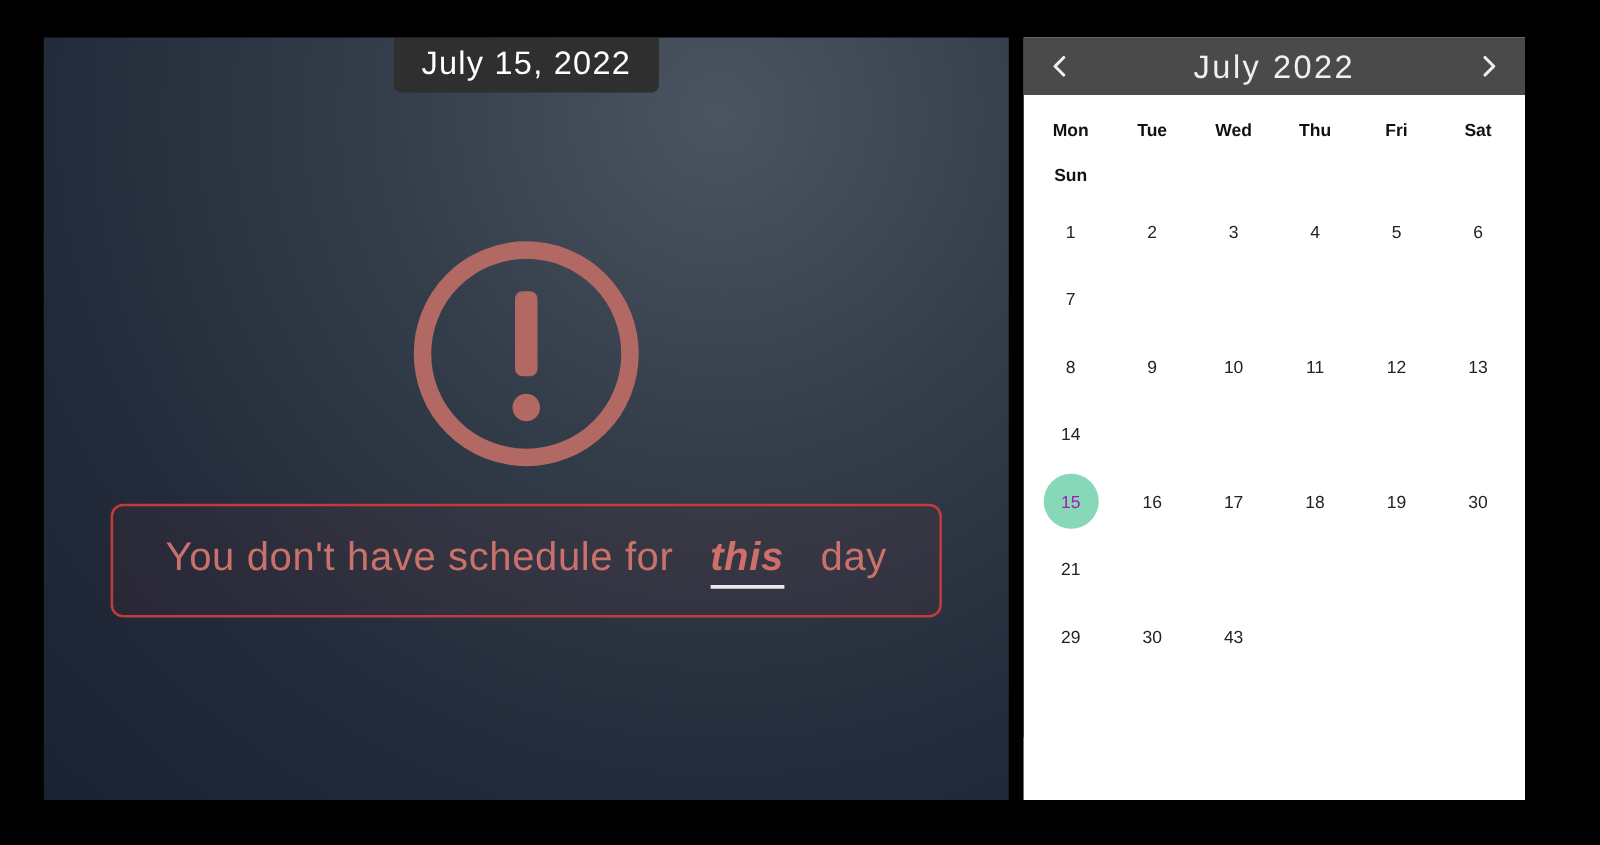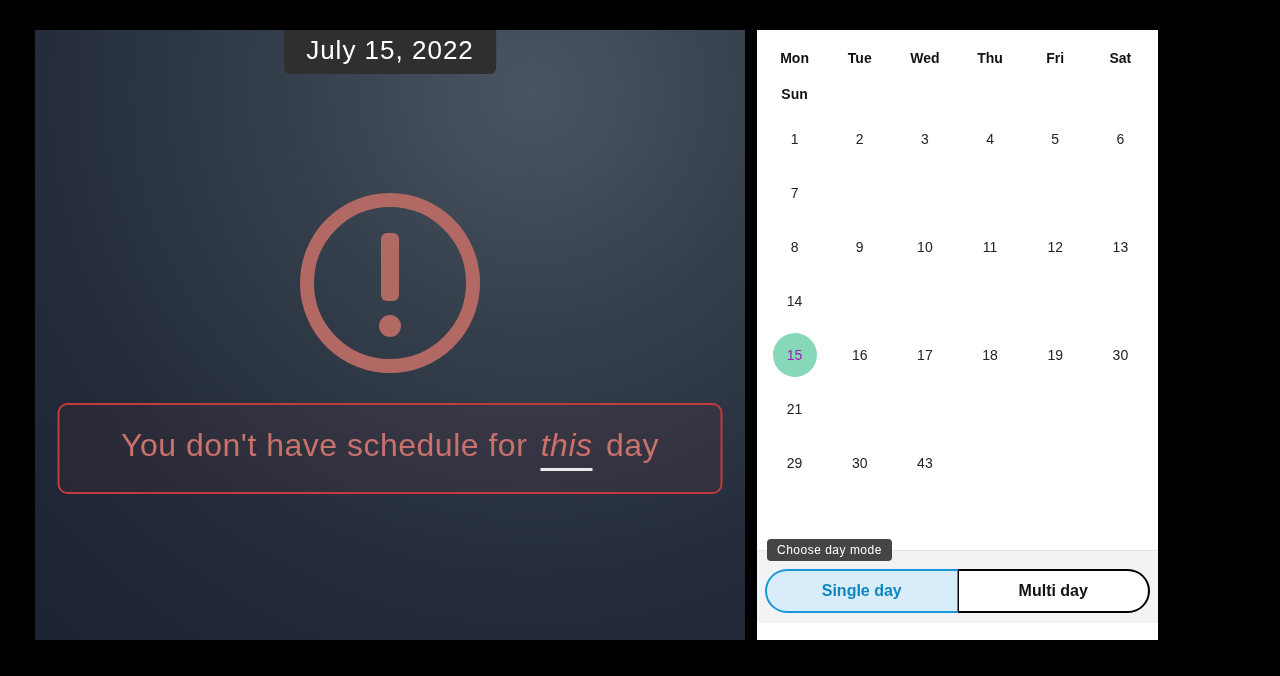--- a/index.html
+++ b/index.html
@@ -6,21 +6,21 @@
   html, body { width: 1280px; height: 676px; background: #000; font-family: "Segoe UI", "Helvetica Neue", Arial, sans-serif; }
   .stage {
     position: absolute;
     left: 35px; top: 30px;
     width: 1211px; height: 610px;
     display: flex;
     gap: 12px;
   }
   
   .left-panel {
-    width: 710px; height: 610px;
+    width: 772px; height: 610px;
     position: relative;
     background: radial-gradient(circle at 70% 10%, #4b5561 0%, #343d4a 35%, #232b3a 70%, #1b2232 100%);
     overflow: hidden;
   }
   .date-badge {
     position: absolute;
     top: 0; left: 50%; transform: translateX(-50%);
     background: #2f2f2f;
     color: #fff;
     font-size: 26px;
@@ -51,22 +51,22 @@
     color: #c9716b;
     letter-spacing: 0.5px;
     font-weight: 400;
     display: inline;
   }
   .message-italic {
     font-style: italic;
     color: #d06f6a;
     position: relative;
     padding-bottom: 2px;
-    font-weight: 400;
-    margin: 0 4px;
+    font-weight: 700;
+    margin: 0 20px;
   }
   .message-italic::after {
     content: "";
     position: absolute;
     left: 0; right: 0; bottom: -6px;
     height: 3px;
     background: #e9e9e9;
   }
 
   
@@ -195,20 +195,33 @@
         <circle cx="95" cy="138" r="11" fill="#b36963"></circle>
       </svg>
     </div>
 
     <div class="message-box">
       <span class="message-line">You don't have schedule for </span><span class="message-line message-italic">this</span><span class="message-line"> day</span>
     </div>
   </div>
 
   <div class="right-panel">
+    <div class="cal-header">
+      <div class="chev">
+        <svg width="18" height="18" viewBox="0 0 18 18">
+            <polyline points="12,2 5,9 12,16" fill="none" stroke="#eee" stroke-width="2.5" stroke-linecap="round" stroke-linejoin="round"></polyline>
+          </svg>
+      </div>
+      <div class="cal-title">July 2022</div>
+      <div class="chev">
+        <svg width="18" height="18" viewBox="0 0 18 18">
+            <polyline points="6,2 13,9 6,16" fill="none" stroke="#eee" stroke-width="2.5" stroke-linecap="round" stroke-linejoin="round"></polyline>
+          </svg>
+      </div>
+    </div>
 
     <div class="cal-body">
       <div class="dow-row" id="dow-row">
           <div class="dow-cell">Mon</div>
           <div class="dow-cell">Tue</div>
           <div class="dow-cell">Wed</div>
           <div class="dow-cell">Thu</div>
           <div class="dow-cell">Fri</div>
           <div class="dow-cell">Sat</div>
           <div class="dow-cell">Sun</div>
@@ -294,23 +307,16 @@
               <span>43</span>
             </div>
             <div class="day-cell"></div>
             <div class="day-cell"></div>
             <div class="day-cell"></div>
             <div class="day-cell"></div>
           </div>
         </div>
     </div>
 
-    <div class="mode-section">
-      <div class="mode-label">Choose day mode</div>
-      <div class="toggle">
-        <div class="toggle-btn left active">Single day</div>
-        <div class="toggle-btn right">Multi day</div>
-      </div>
-    </div>
 
     <div class="filler"></div>
   </div>
 </div>
 
 </body></html>

